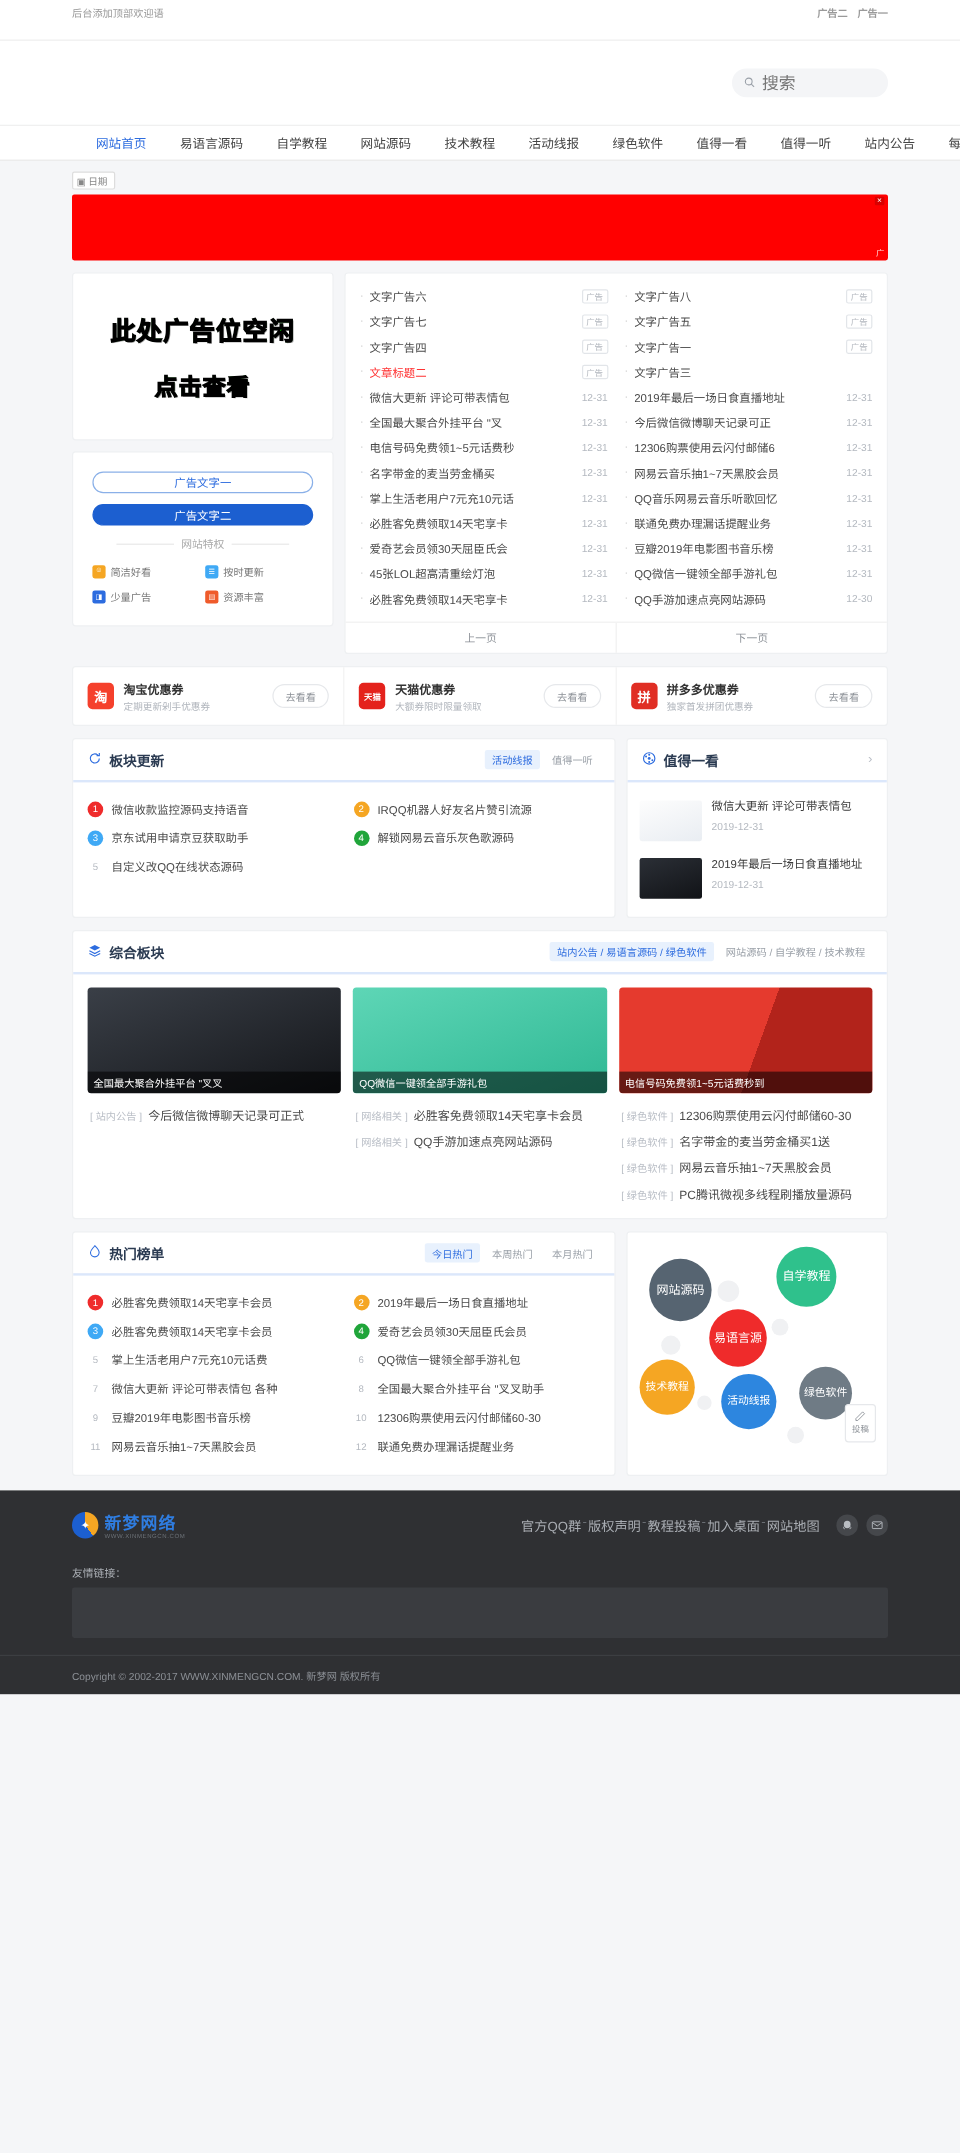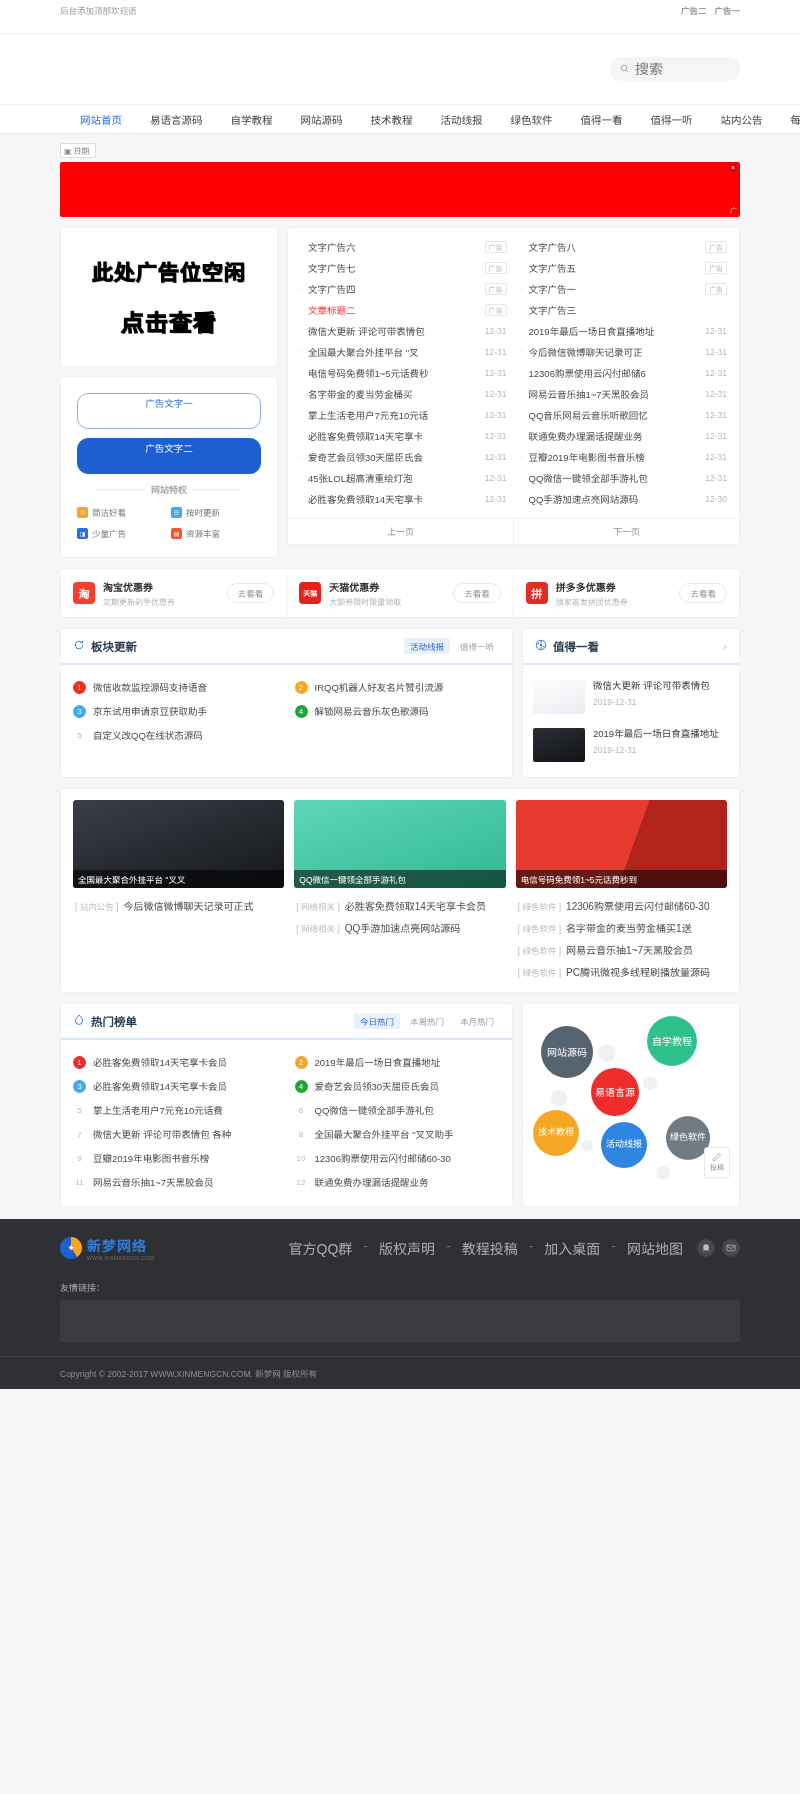--- a/index.html
+++ b/index.html
@@ -71,34 +71,34 @@
   .freead {
     height:140px; display:flex; flex-direction:column;
     align-items:center; justify-content:center; gap:18px; margin-bottom:9px;
   }
   .freead .l1, .freead .l2 {
     color:#00e500; font-weight:bold; letter-spacing:1px;
     -webkit-text-stroke:1px #000;
     text-shadow:1px 1px 0 rgba(0,0,0,.35);
   }
   .freead .l1 { font-size:21px; }
-  .freead .l2 { font-size:23px; }
+  .freead .l2 { font-size:19px; }
 
   
   .adbtns { padding:16px 16px 12px; }
   .btn-outline, .btn-solid {
-    display:block; width:100%; height:36px; line-height:20px; text-align:center;
+    display:block; width:100%; height:18px; line-height:20px; text-align:center;
     font-size:9.5px; border-radius:11px; margin-bottom:9px; cursor:pointer;
   }
   .btn-outline { border:1px solid #8ab0e8; color:#2d6cdf; background:#fff; }
   .btn-solid { border:1px solid #1c5fd0; color:#fff; background:#1c5fd0; }
 
   .privilege-title {
     display:flex; align-items:center; gap:6px; justify-content:center;
-    color:#aaa; font-size:9px; margin:6px 0 10px;font-weight:bold;
+    color:#aaa; font-size:9px; margin:6px 0 10px;
   }
   .privilege-title::before, .privilege-title::after {
     content:""; height:1px; background:#e8e8e8; width:48px; display:block;
   }
   .priv-grid { display:grid; grid-template-columns:1fr 1fr; gap:9px 4px; padding-bottom:6px; }
   .priv-item { display:flex; align-items:center; gap:4px; font-size:8.5px; color:#777; }
   .priv-ic {
     width:11px; height:11px; border-radius:2px; flex:none;
     display:flex; align-items:center; justify-content:center;
     font-size:6px; color:#fff;
@@ -204,21 +204,21 @@
   .f-top { display:flex; align-items:center; justify-content:space-between; padding-bottom:14px; }
   .f-logo { display:flex; align-items:center; gap:5px; }
   .f-logo .mark {
     width:22px; height:22px; border-radius:50%;
     background:conic-gradient(#f5a623 0 40%, #1c5fd0 40% 100%);
     display:flex; align-items:center; justify-content:center;
     font-size:9px; color:#fff; font-weight:bold;
   }
   .f-logo .name { font-size:14px; color:#2f7de1; font-weight:bold; letter-spacing:1px; }
   .f-logo .url { font-size:5px; color:#6d7278; letter-spacing:.5px; }
-  .f-nav { display:flex; gap:11px; color:#a9adb3; font-size:14px; margin-left:auto; }
+  .f-nav { display:flex; gap:1px; color:#a9adb3; font-size:11px; margin-left:auto; }
   .f-nav span.sep { color:#6a6e74; }
   .f-icons { display:flex; gap:7px; margin-left:14px; }
   .f-ic {
     width:18px; height:18px; border-radius:50%; background:#45474b;
     display:flex; align-items:center; justify-content:center; color:#b9bdc3; font-size:9px;
   }
   .f-links-label { color:#a9adb3; font-size:9px; padding:6px 0 6px; }
   .f-links-box { background:#3a3c40; border-radius:2px; height:42px; margin-bottom:14px; }
   .f-copy { border-top:1px solid #3c3e42; }
   .f-copy .wrap { padding:10px 0; color:#8b8f95; font-size:8.5px; }
@@ -562,20 +562,36 @@
             <div class="watch-meta">
               <div class="wt">2019年最后一场日食直播地址</div>
               <div class="wd">2019-12-31</div>
             </div>
           </div>
         </div>
     </div>
   </div>
 
   <div class="card sec-gap">
+    <div class="cardhead">
+      <div class="lt">
+        <span>
+          <svg width="12" height="12" viewBox="0 0 16 16">
+              <path d="M8 2l6 3-6 3-6-3z" fill="#2d6cdf"></path>
+              <path d="M2 8.5l6 3 6-3" fill="none" stroke="#2d6cdf" stroke-width="1.2"></path>
+              <path d="M2 11.5l6 3 6-3" fill="none" stroke="#2d6cdf" stroke-width="1.2"></path>
+            </svg>
+        </span>
+        <span class="ttl">综合板块</span>
+      </div>
+      <div class="tabs" id="comptabs">
+          <span class="tab on">站内公告 / 易语言源码 / 绿色软件</span>
+          <span class="tab">网站源码 / 自学教程 / 技术教程</span>
+        </div>
+    </div>
     <div class="comp-grid" id="compgrid">
         <div class="comp-col">
           <div class="comp-thumb" style="background: linear-gradient(160deg, rgb(58, 63, 71), rgb(20, 22, 26));">
             <div class="comp-cap">全国最大聚合外挂平台 "叉叉</div>
           </div>
           <div class="comp-list">
             <div class="comp-li">
               <span class="cat">[ 站内公告 ]</span>
               <a class="nm">今后微信微博聊天记录可正式</a>
             </div>

